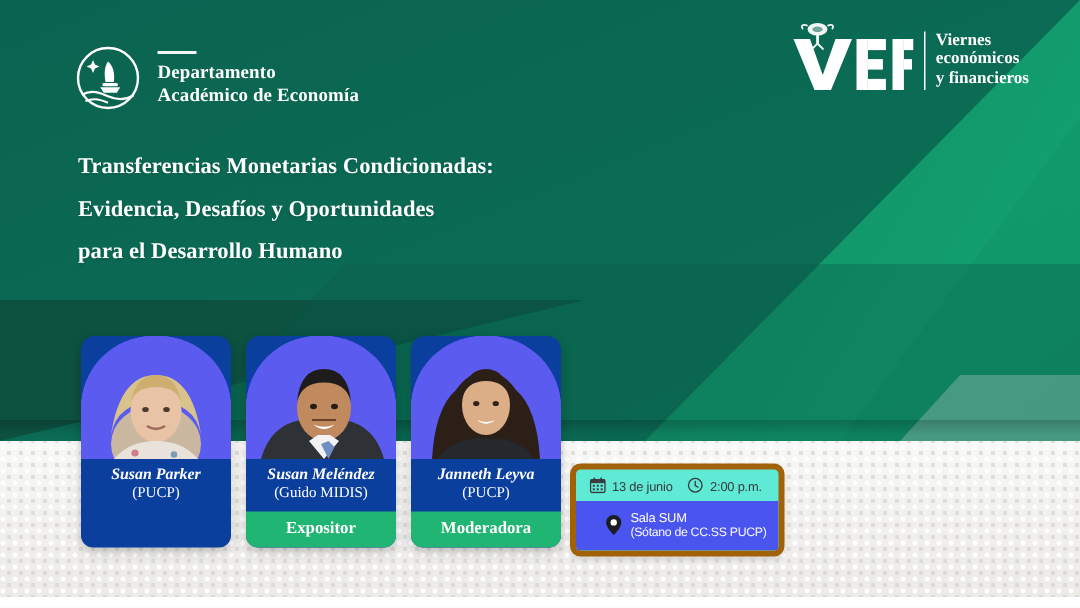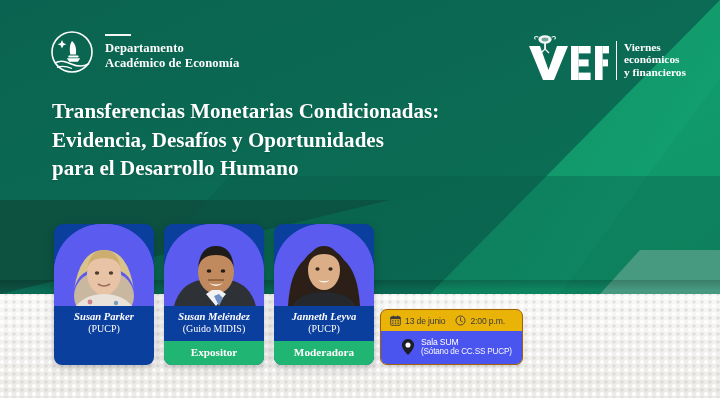--- a/index.html
+++ b/index.html
@@ -54,38 +54,38 @@
   .dep-rule {
     width:26px; height:2px; background:#fff; margin-bottom:5px; opacity:.95;
   }
   .dep-l1, .dep-l2 {
     font-family:"Liberation Serif", serif;
     font-weight:700; font-size:12.6px; line-height:14.2px;
     letter-spacing:.1px; white-space:nowrap;
   }
 
   .vef-logo {
-    position:absolute; right:34px; top:32px;
+    position:absolute; right:34px; top:12px;
     display:flex; align-items:flex-end; gap:7px;
   }
   .vef-mark { position:relative; width:82px; height:48px; }
   .vef-side {
     border-left:1.6px solid #ffffff; padding-left:7px;
     color:#fff; font-family:"Liberation Serif", serif;
     font-weight:700; font-size:11.4px; line-height:12.4px;
     white-space:nowrap; padding-bottom:2px;
   }
 
   
   .title {
     position:absolute; left:52px; top:97px; width:560px;
     color:#ffffff;
     font-family:"Liberation Serif", serif;
     font-weight:700;
-    font-size:21px; line-height:28.6px;
+    font-size:15px; line-height:28.6px;
     letter-spacing:.05px;
     text-shadow:0 1px 2px rgba(0,0,0,.13);
   }
   .title span { display:block; }
 
   
   .speakers {
     position:absolute; left:54px; top:224px;
     display:flex; gap:10px;
   }
@@ -124,22 +124,22 @@
     color:#ffffff; text-align:center;
     font-family:"Liberation Serif", serif;
     font-weight:700; font-size:11.2px; line-height:13px;
     padding:5px 2px 6px;
   }
 
   
   .infobox {
     position:absolute; left:380px; top:309px; width:143px;
     border-radius:7px;
-    background:#eab308;
-    border:1px solid #a16207;
+    background:#5eead4;
+    border:4px solid #a16207;
     overflow:hidden;
     box-shadow:0 2px 3px rgba(0,0,0,.10);
   }
   .info-row1 {
     display:flex; align-items:center; gap:10px;
     padding:5px 8px 5px 9px;
     color:#3b3b40;
   }
   .chip { display:flex; align-items:center; gap:4px; }
   .chip .txt { font-size:8.6px; letter-spacing:-.15px; white-space:nowrap; font-weight:500;}

